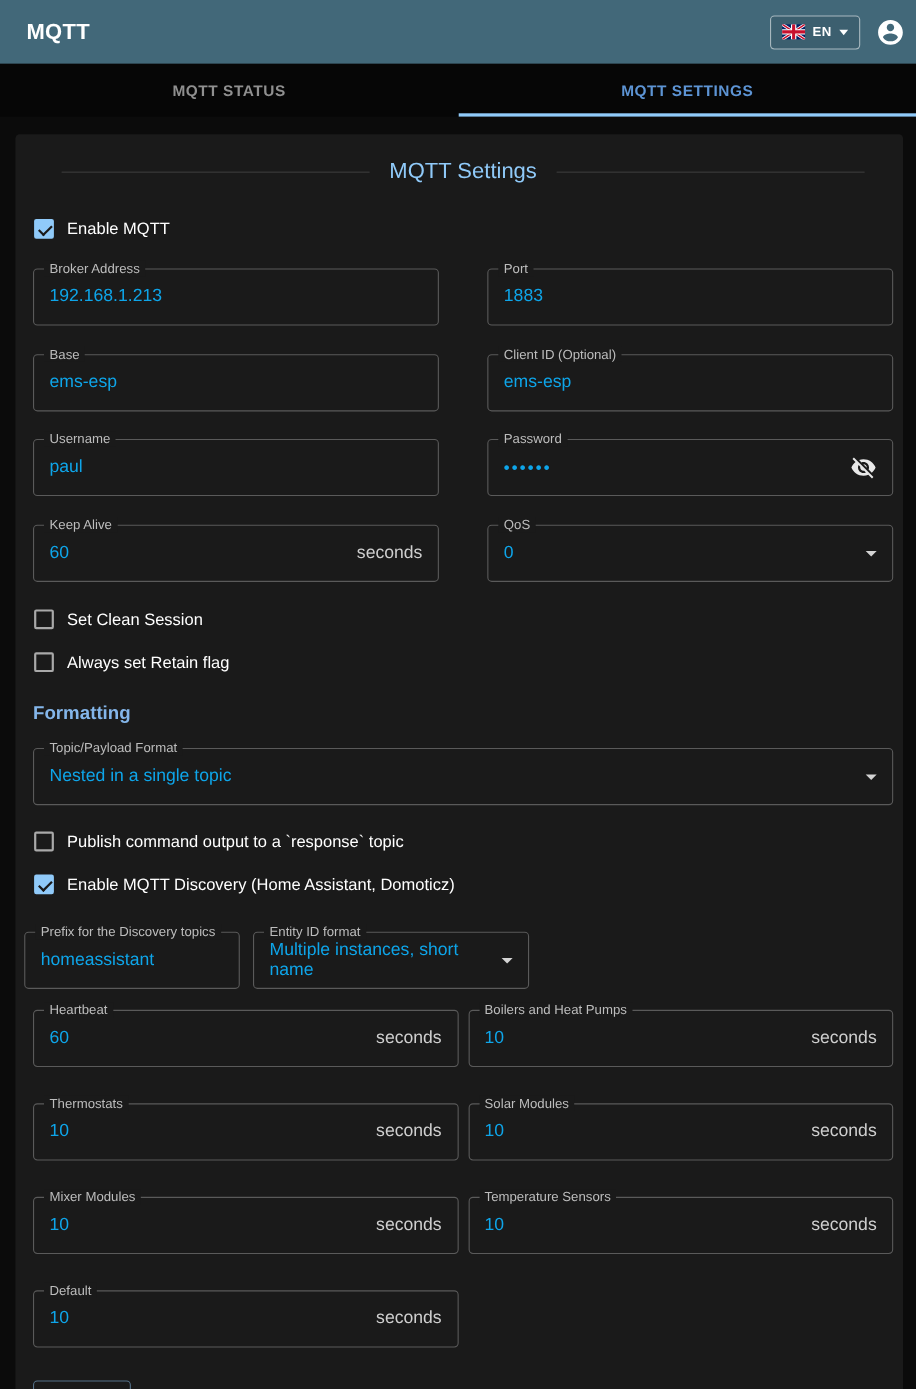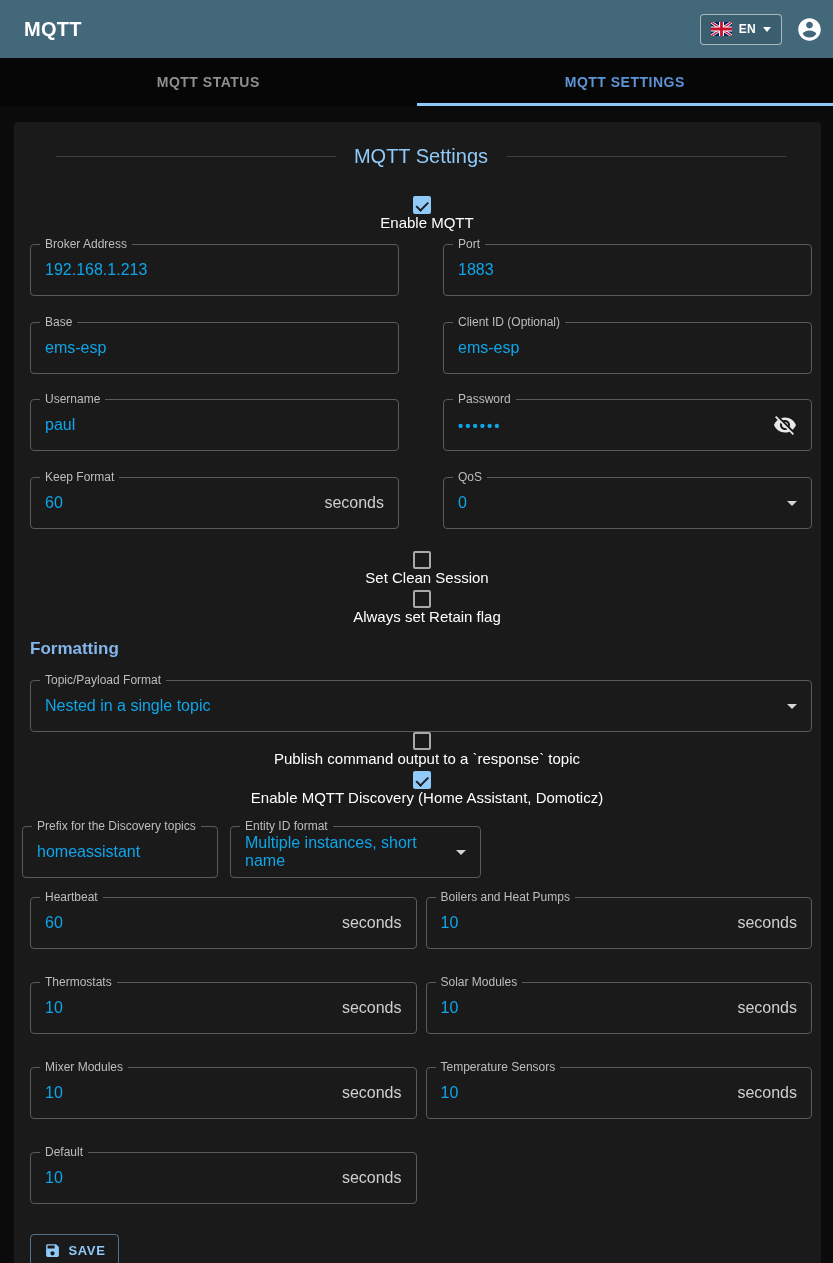--- a/index.html
+++ b/index.html
@@ -47,21 +47,21 @@
     position:absolute; left:14px; right:12px; top:122px; bottom:0;
     background:#1a1a1a; border-radius:4px 4px 0 0;
     padding:0 9px 0 16px;
   }
   
   .heading-row { display:flex; align-items:center; margin:20px 26px 0; }
   .heading-row .line { flex:1; height:1px; background:#3d3d3d; }
   .page-heading { color:#90caf9; font-size:20px; font-weight:500; margin:0 18px; line-height:28px; }
   .section-heading { color:#84b6ea; font-size:17px; font-weight:700; line-height:22px; }
   
-  .cbrow { display:flex; align-items:center; height:24px; cursor:pointer;flex-direction:column; }
+  .cbrow { display:flex; align-items:center; height:24px; cursor:pointer; }
   .cb {
     width:18px; height:18px; border-radius:2px; margin-left:1px;
     border:2px solid #a9a9a9; position:relative; flex:none;
   }
   .cb.checked { background:#90caf9; border-color:#90caf9; }
   .cb.checked::after {
     content:""; position:absolute; left:4.5px; top:0.5px;
     width:4.5px; height:9.5px;
     border:solid #1a1a1a; border-width:0 2px 2px 0;
     transform:rotate(45deg);
@@ -98,21 +98,21 @@
   .save-btn {
     margin-top:30px; height:32px; width:89px;
     display:flex; align-items:center; justify-content:center; gap:8px;
     border:1px solid rgba(144,202,249,.5); border-radius:4px;
     color:#90caf9; font-size:13px; font-weight:700; letter-spacing:.6px;
     cursor:pointer; background:transparent;
   }
   
   .mt26{margin-top:26px}.mt24{margin-top:24px}.mt25{margin-top:25px}
   .mt22{margin-top:22px}.mt15{margin-top:15px}.mt20{margin-top:20px}
-  .mt21{}.mt31{margin-top:31px}.mt28{margin-top:28px}.mt19{margin-top:19px}
+  .mt21{margin-top:21px}.mt31{margin-top:31px}.mt28{margin-top:28px}.mt19{margin-top:19px}
 </style>
 </head>
 <body>
 
 <header class="appbar">
   <div class="appbar-title">MQTT</div>
   <div class="appbar-spacer"></div>
   <div class="lang-btn">
     <svg class="flag" width="21" height="14" viewBox="0 0 60 40">
       <rect width="60" height="40" fill="#012169"></rect>
@@ -187,21 +187,21 @@
       <span class="eye-btn">
         <svg width="24" height="24" viewBox="0 0 24 24" fill="#e8e8e8">
           <path d="M12 7c2.76 0 5 2.24 5 5 0 .65-.13 1.26-.36 1.83l2.92 2.92c1.51-1.26 2.7-2.89 3.43-4.75-1.73-4.39-6-7.5-11-7.5-1.4 0-2.74.25-3.98.7l2.16 2.16C10.74 7.13 11.35 7 12 7zM2 4.27l2.28 2.28.46.46C3.08 8.3 1.78 10.02 1 12c1.73 4.39 6 7.5 11 7.5 1.55 0 3.03-.3 4.38-.84l.42.42L19.73 22 21 20.73 3.27 3 2 4.27zM7.53 9.8l1.55 1.55c-.05.21-.08.43-.08.65 0 1.66 1.34 3 3 3 .22 0 .44-.03.65-.08l1.55 1.55c-.67.33-1.41.53-2.2.53-2.76 0-5-2.24-5-5 0-.79.2-1.53.53-2.2zm4.31-.78l3.15 3.15.02-.16c0-1.66-1.34-3-3-3l-.17.01z"></path>
         </svg>
       </span>
     </div>
   </div>
 
   <div class="grid2 mt26">
     <div class="field">
-      <span class="flabel">Keep Format</span>
+      <span class="flabel">Keep Alive</span>
       <span class="fvalue">60</span>
       <span class="funit">seconds</span>
     </div>
     <div class="field">
       <span class="flabel">QoS</span>
       <span class="fvalue">0</span>
       <span class="caret-select"></span>
     </div>
   </div>
 

